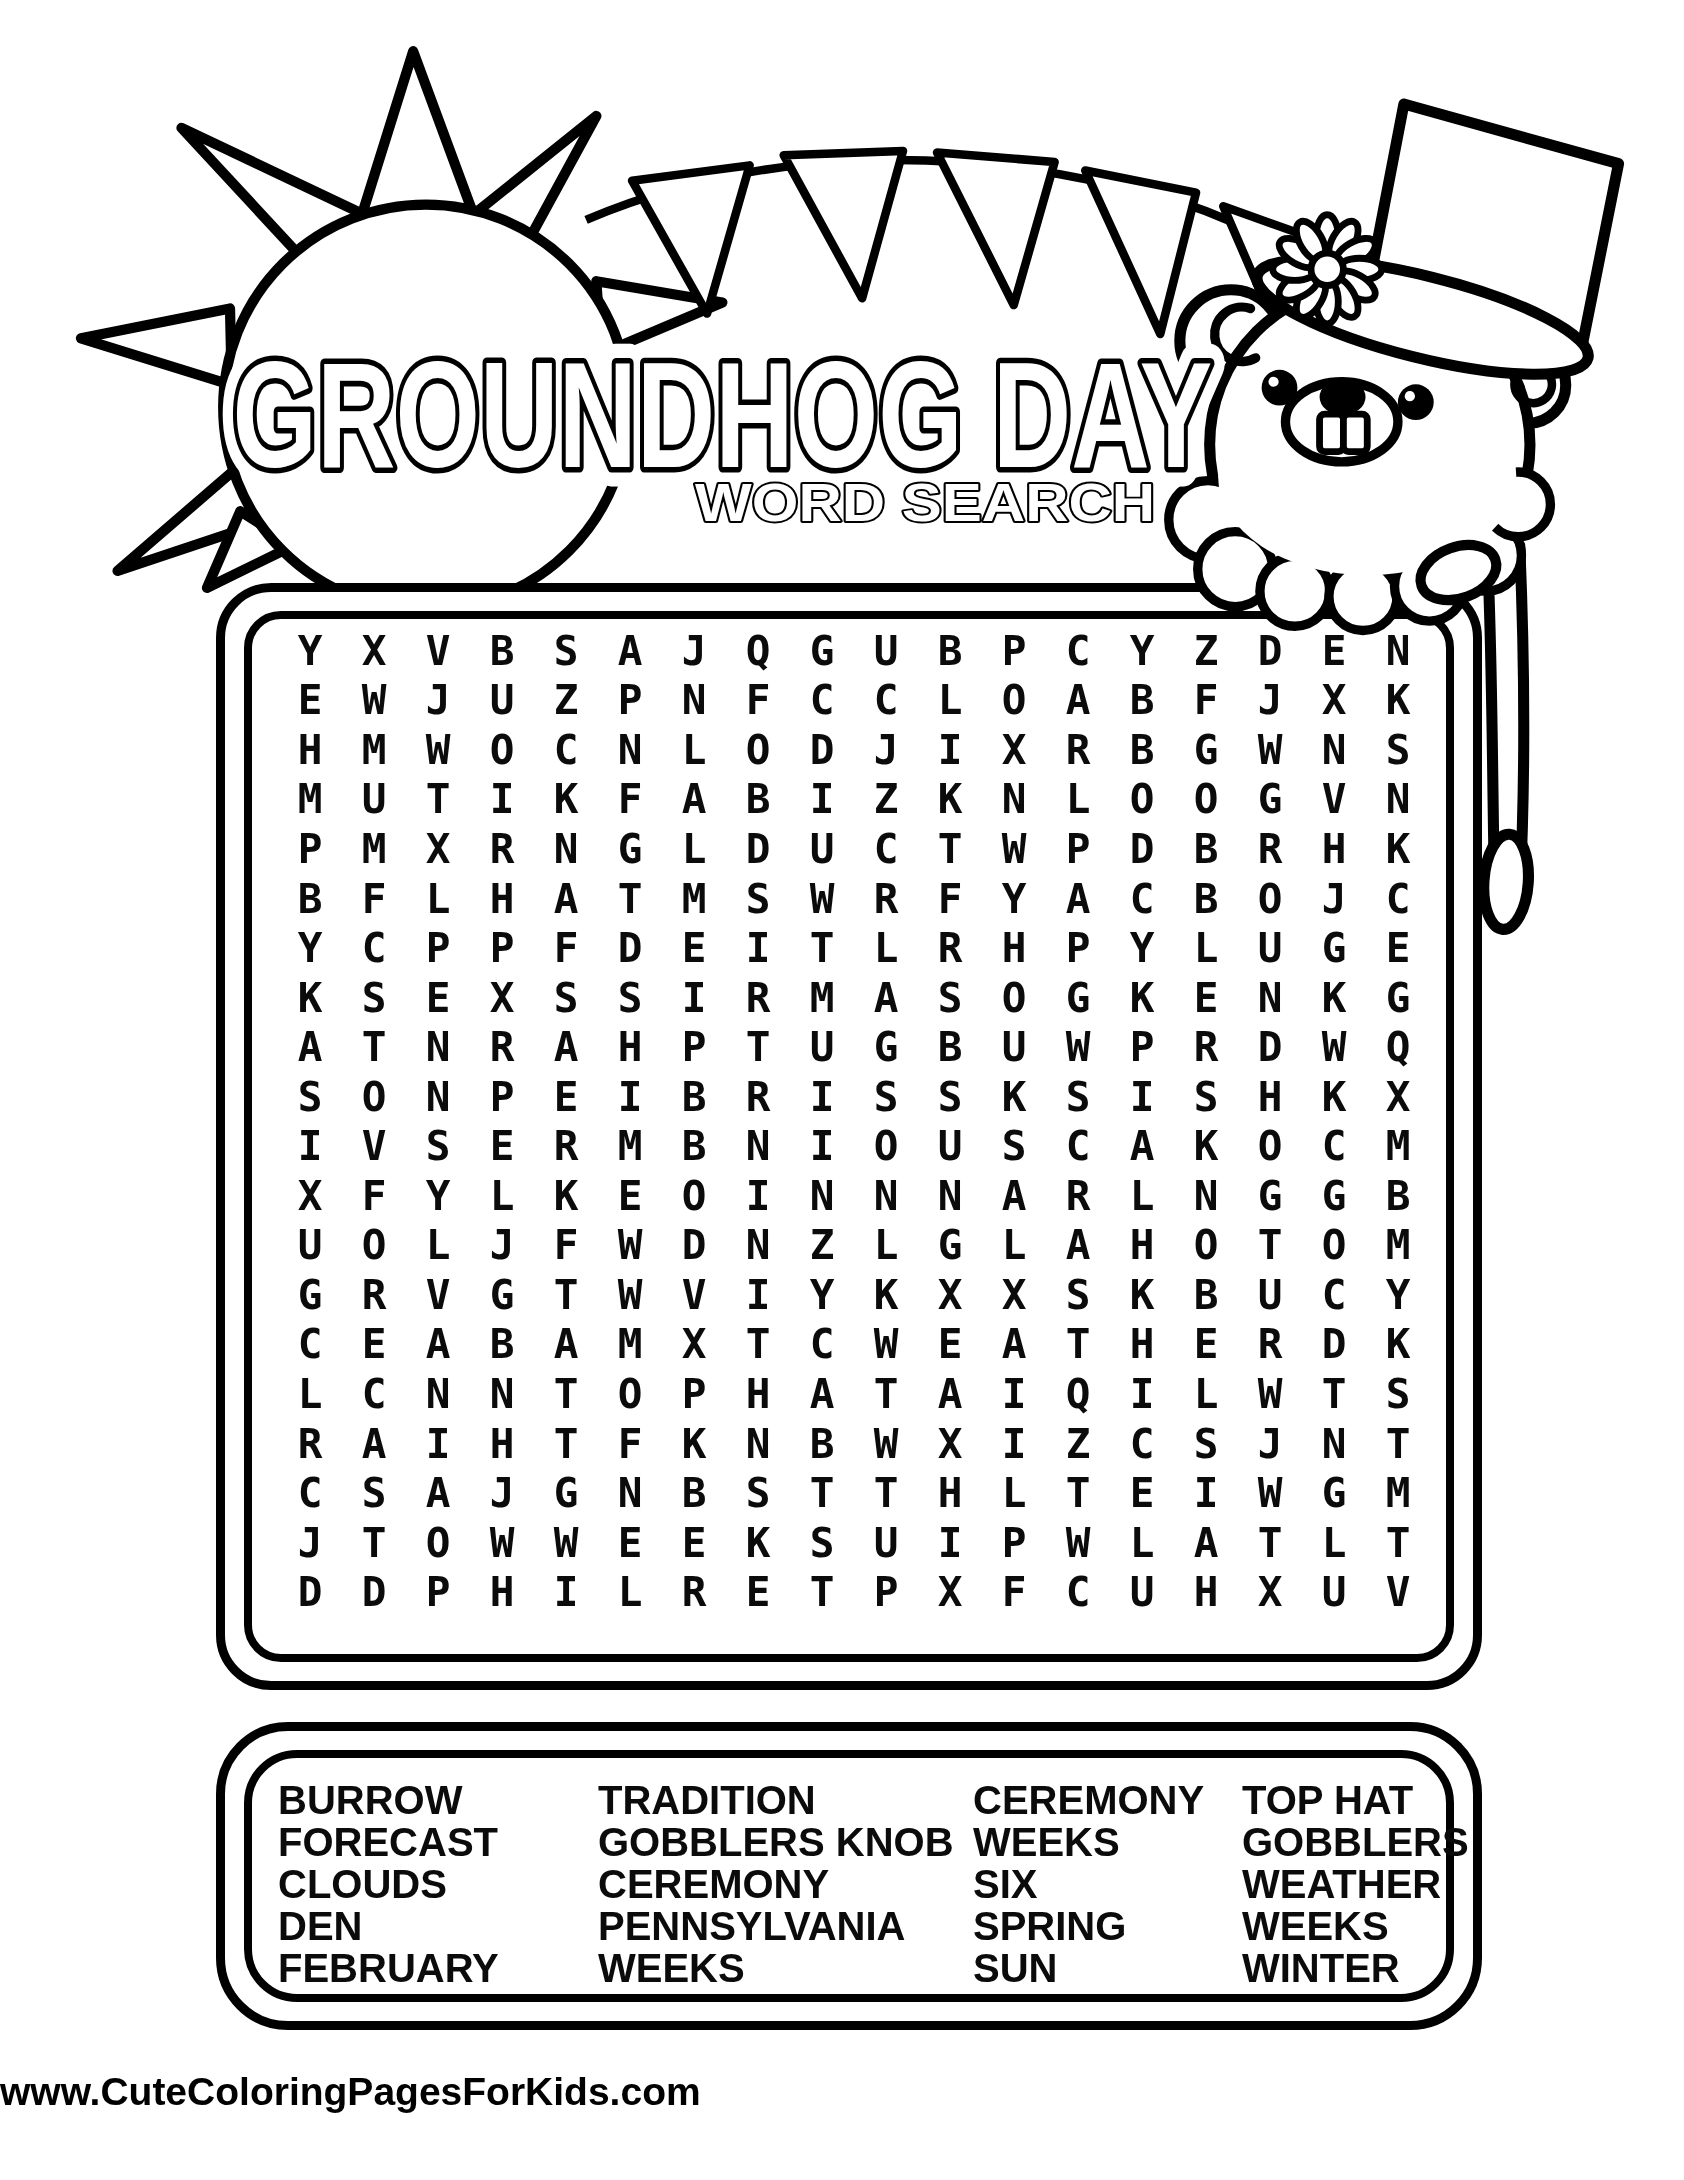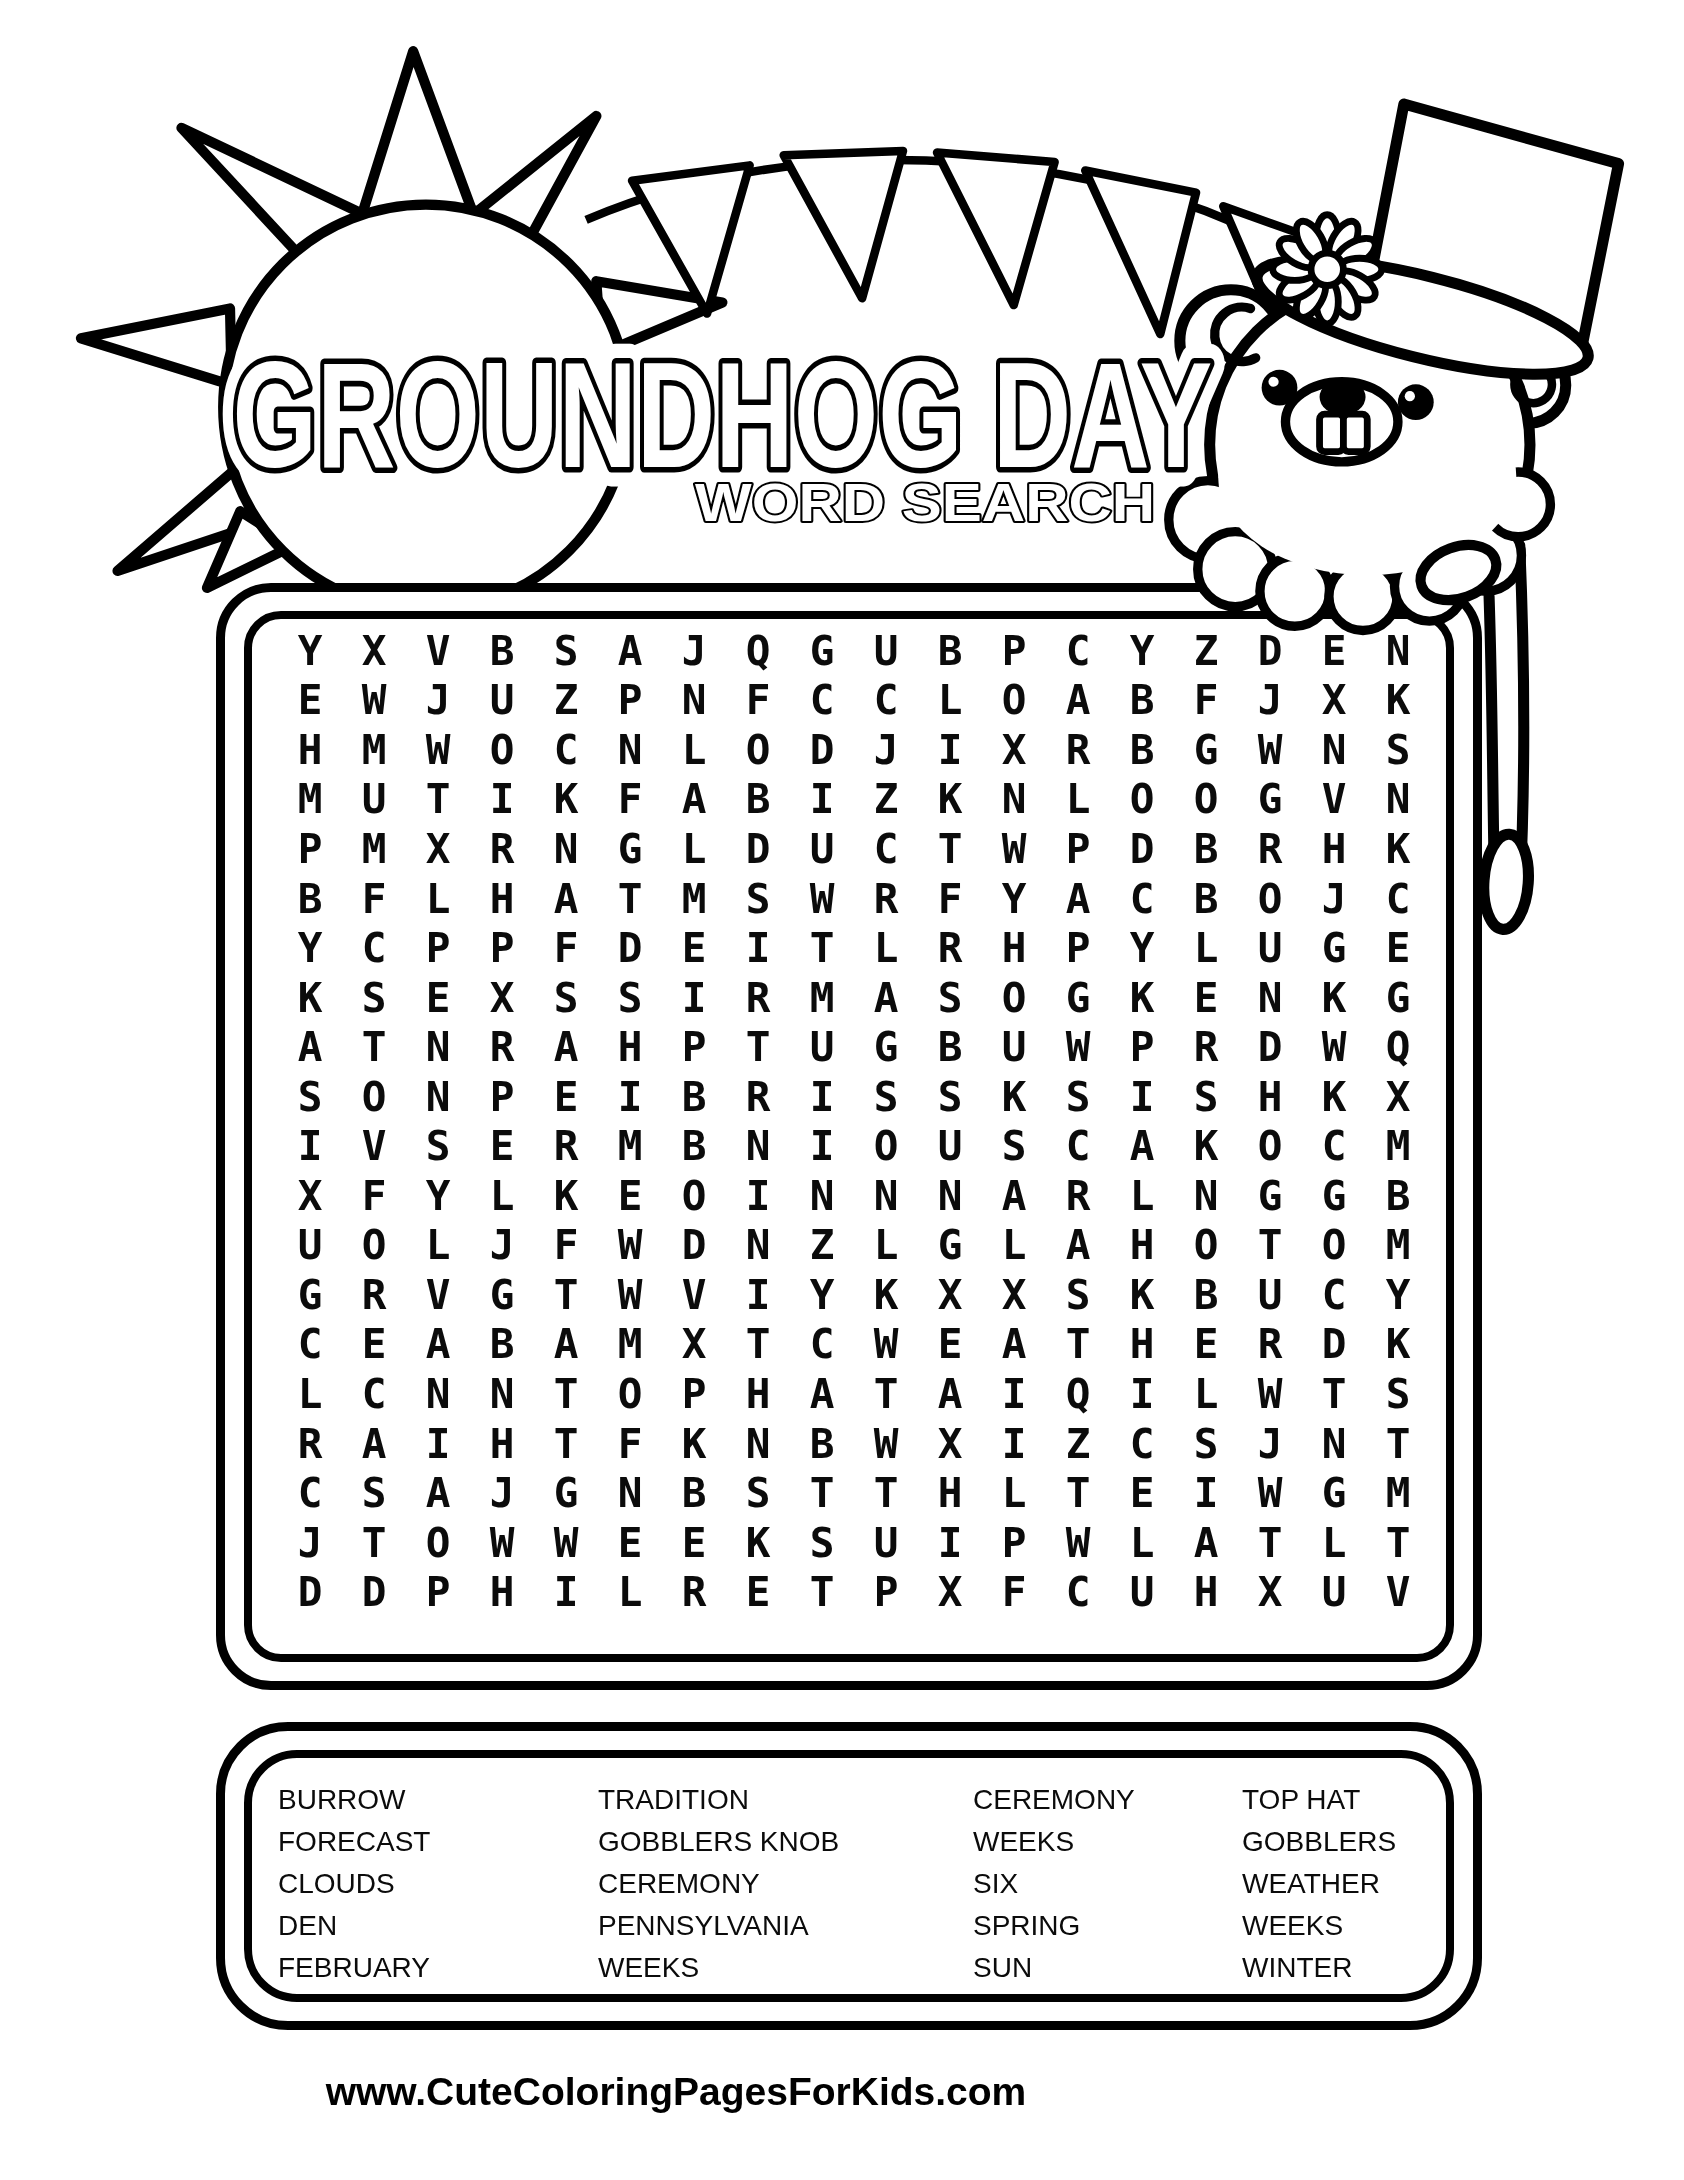--- a/index.html
+++ b/index.html
@@ -21,26 +21,26 @@
     display:grid;grid-template-columns:repeat(18,1fr);grid-template-rows:repeat(20,1fr);
   }
   #letter-grid span{
     display:flex;align-items:center;justify-content:center;
     font-family:"DejaVu Sans Mono","DejaVu Sans",monospace;
     font-weight:600;font-size:41px;color:#0b0b0b;
   }
   #word-columns{position:absolute;left:0;top:1779px;width:1685px;z-index:3;}
   .word-col{position:absolute;top:0;}
   .word-col div{
-    font-family:"Liberation Sans",sans-serif;font-weight:normal;font-size:28px;
+    font-family:"Liberation Sans",sans-serif;font-weight:bold;font-size:40px;
     line-height:42px;color:#0b0b0b;letter-spacing:0px;white-space:nowrap;
   }
   #word-col-0{left:278px;} #word-col-1{left:598px;} #word-col-2{left:973px;} #word-col-3{left:1242px;}
   #site-footer{
-    position:absolute;left:0;top:2070px;width:1352px;text-align:center;z-index:3;
+    position:absolute;left:0;top:2070px;width:1352px;z-index:3;
     font-family:"Liberation Sans",sans-serif;font-weight:bold;font-size:39px;color:#000;
   }
 </style>
 </head>
 <body>
 
 <div class="page" style="--ink: #000000; --paper: #ffffff;">
 
   <svg id="decor-behind" width="1685" height="2181" viewBox="0 0 1978 2560">
     <g stroke="#000" stroke-width="12" fill="#fff" stroke-linejoin="round">

